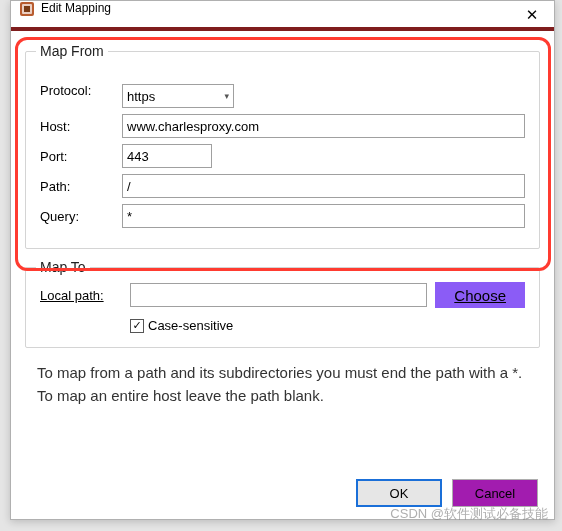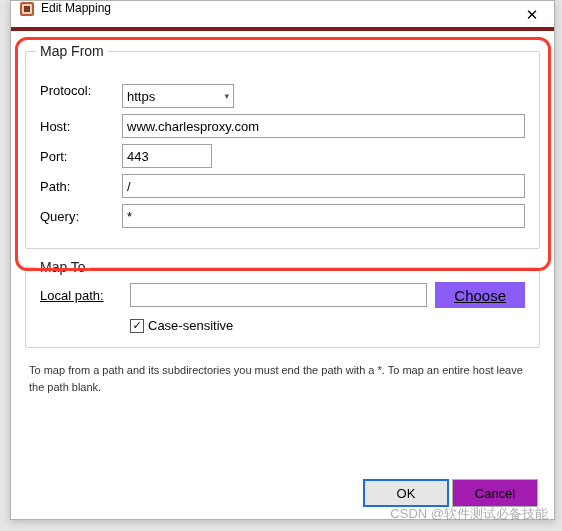--- a/index.html
+++ b/index.html
@@ -19,22 +19,22 @@
   .dd { width: 112px; display: inline-flex; align-items: center; justify-content: space-between; padding-right: 4px; margin-top: 12px; }
   .dd .chev { font-size: 9px; color: #555; }
   .host-input { flex: 1; }
   .port-input { width: 90px; }
   .mapto-row { display: flex; align-items: center; gap: 8px; text-decoration: underline; }
   .mapto-row label { font-size: 13px; width: 82px; }
   .mapto-row input[type=text] { flex: 1; height: 24px; border:1px solid #a0a0a0; padding:2px 4px; font-size:13px; }
   .choose-btn { height: 26px; font-size: 15px; padding: 0 14px; background: #8b5cf6; border: 5px solid #8b5cf6; cursor: default; }
   .checkbox-row { margin-top: 10px; margin-left: 90px; display: flex; align-items: center; gap: 4px; font-size: 13px; }
   .checkbox { width: 14px; height: 14px; border:1px solid #555; display: inline-flex; align-items:center; justify-content:center; font-size:11px; background:#fff; }
-  .hint { font-size: 11px; color: #333; margin: 14px 4px; line-height: 1.5; }
-  .button-row { position: absolute; bottom: 12px; right: 16px; display: flex; gap: 3px; }
+  .hint { font-size: 15px; color: #333; margin: 14px 12px; line-height: 1.5; }
+  .button-row { position: absolute; bottom: 12px; right: 16px; display: flex; gap: 10px; }
   .btn { width: 86px; height: 28px; font-size: 13px; border: 1px solid #adadad; background: #a21caf; cursor: default; }
   .btn.primary { border: 2px solid #1a6fd8; background: #e6e6e6; }
   .watermark { position: absolute; bottom: 8px; right: 14px; font-size: 13px; color: rgba(120,120,120,0.6); pointer-events:none; }
 </style>
 </head>
 <body>
 
 <div class="window">
   <div class="titlebar">
     <span class="icon">

